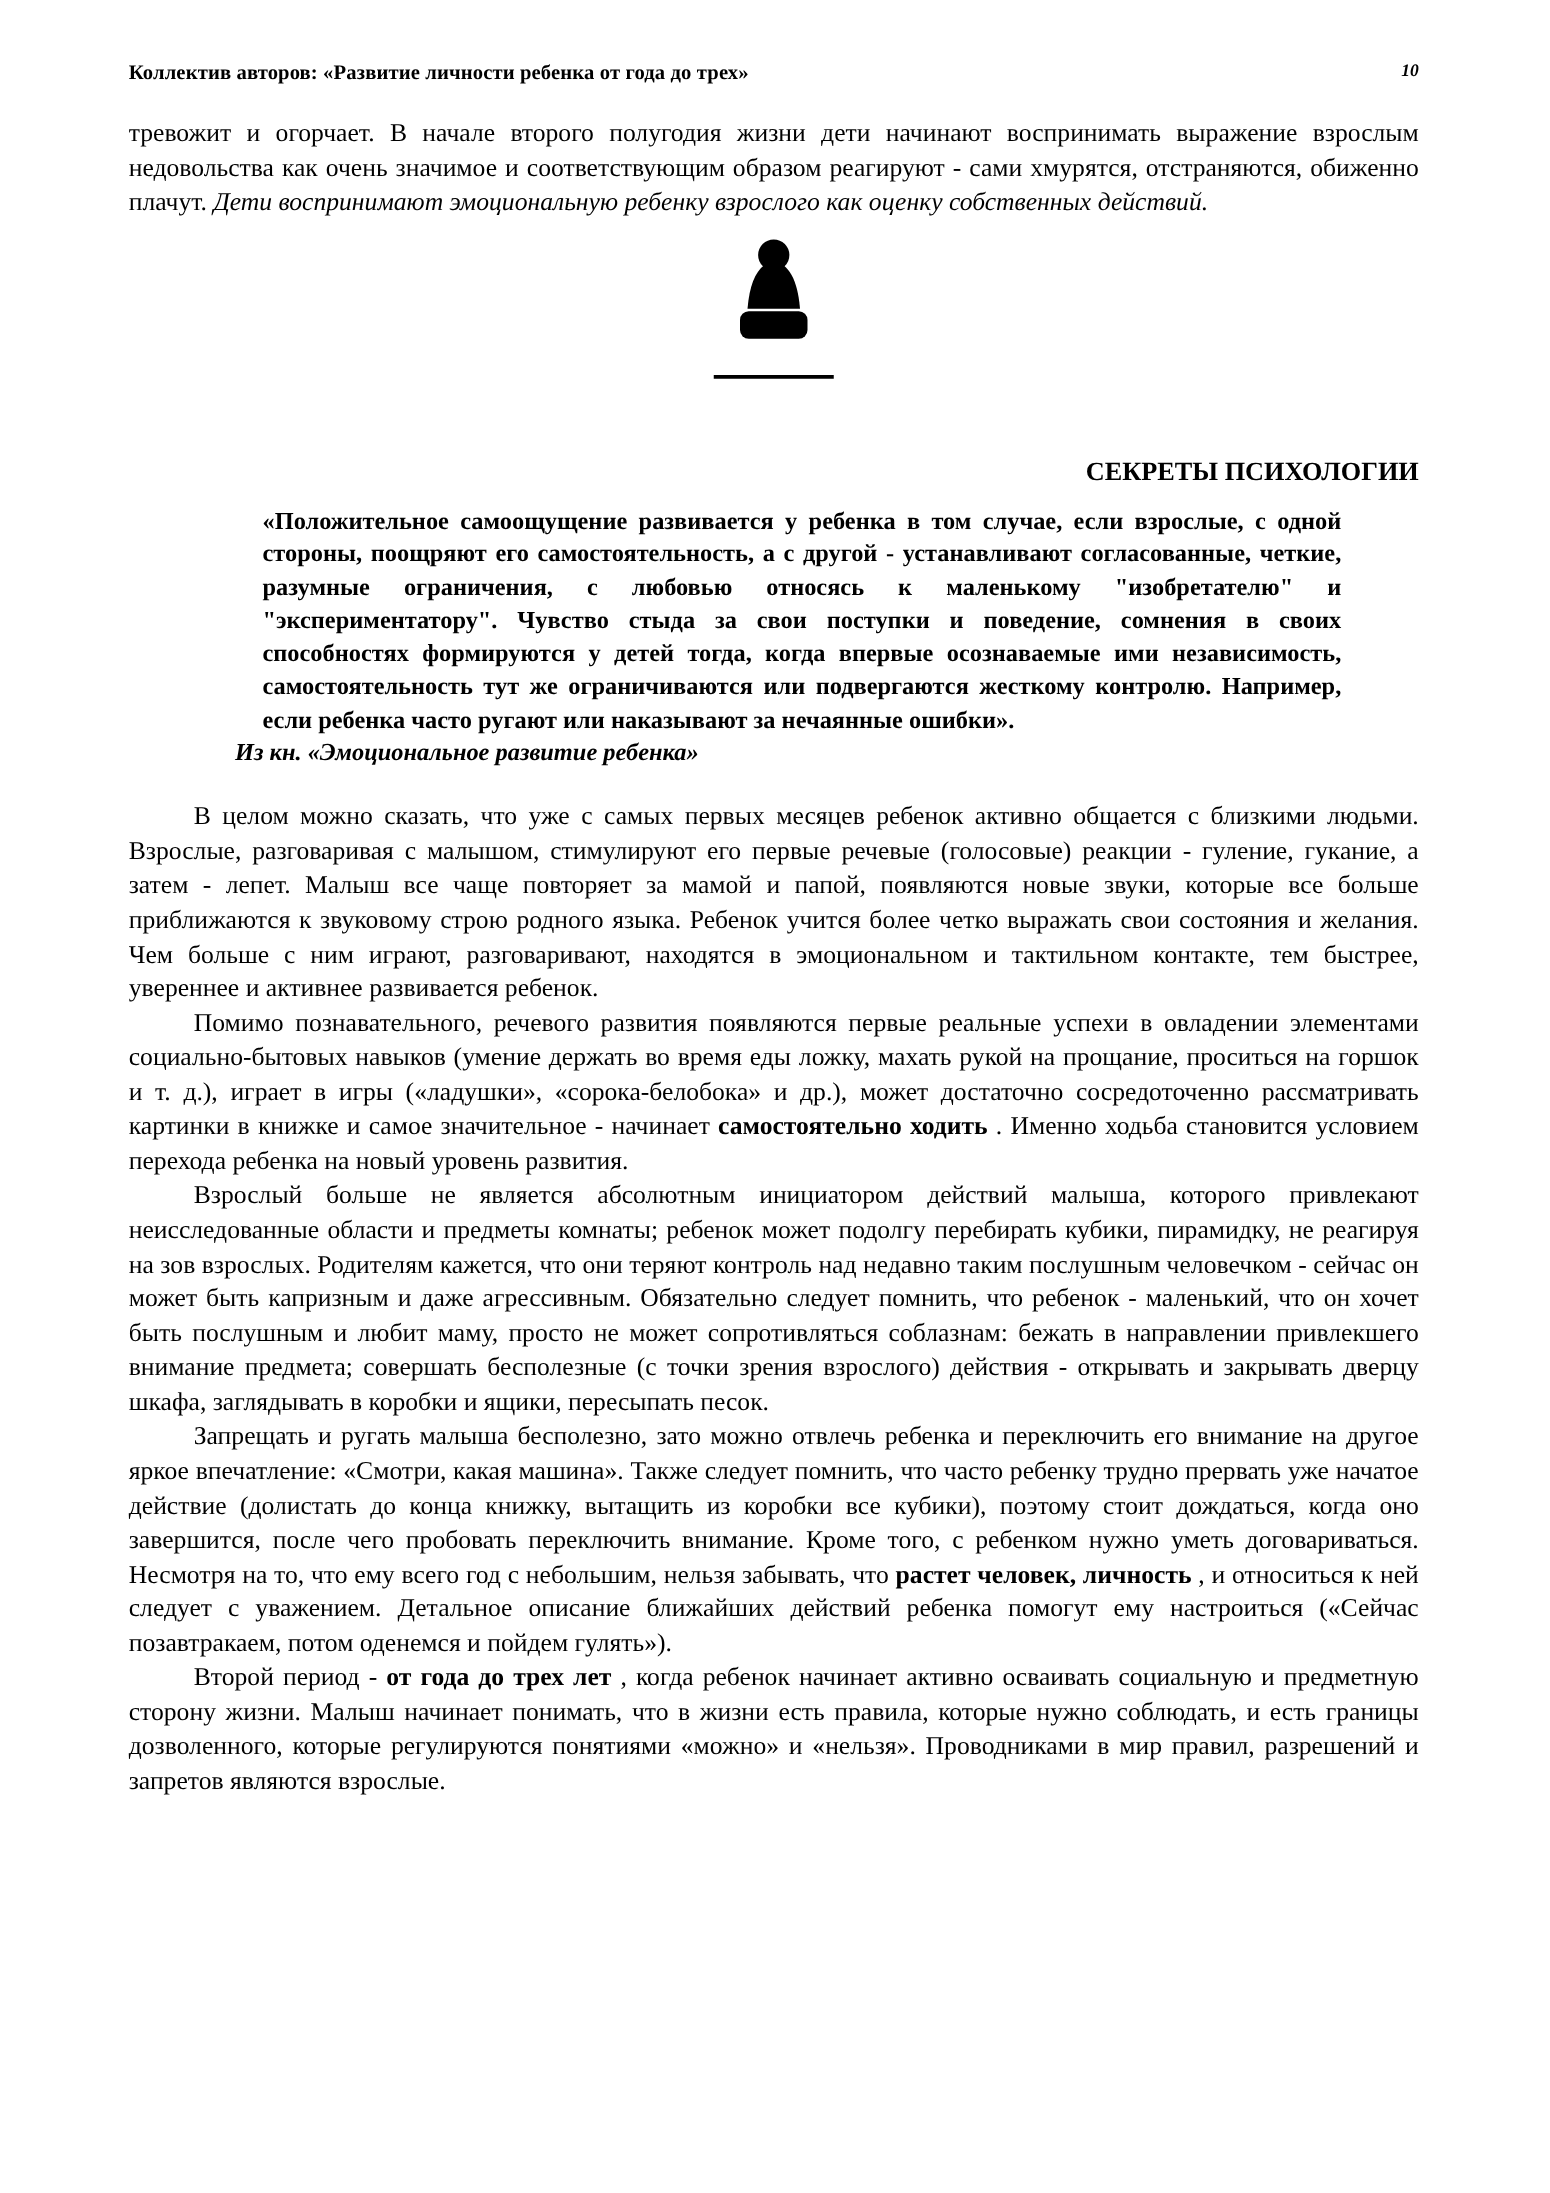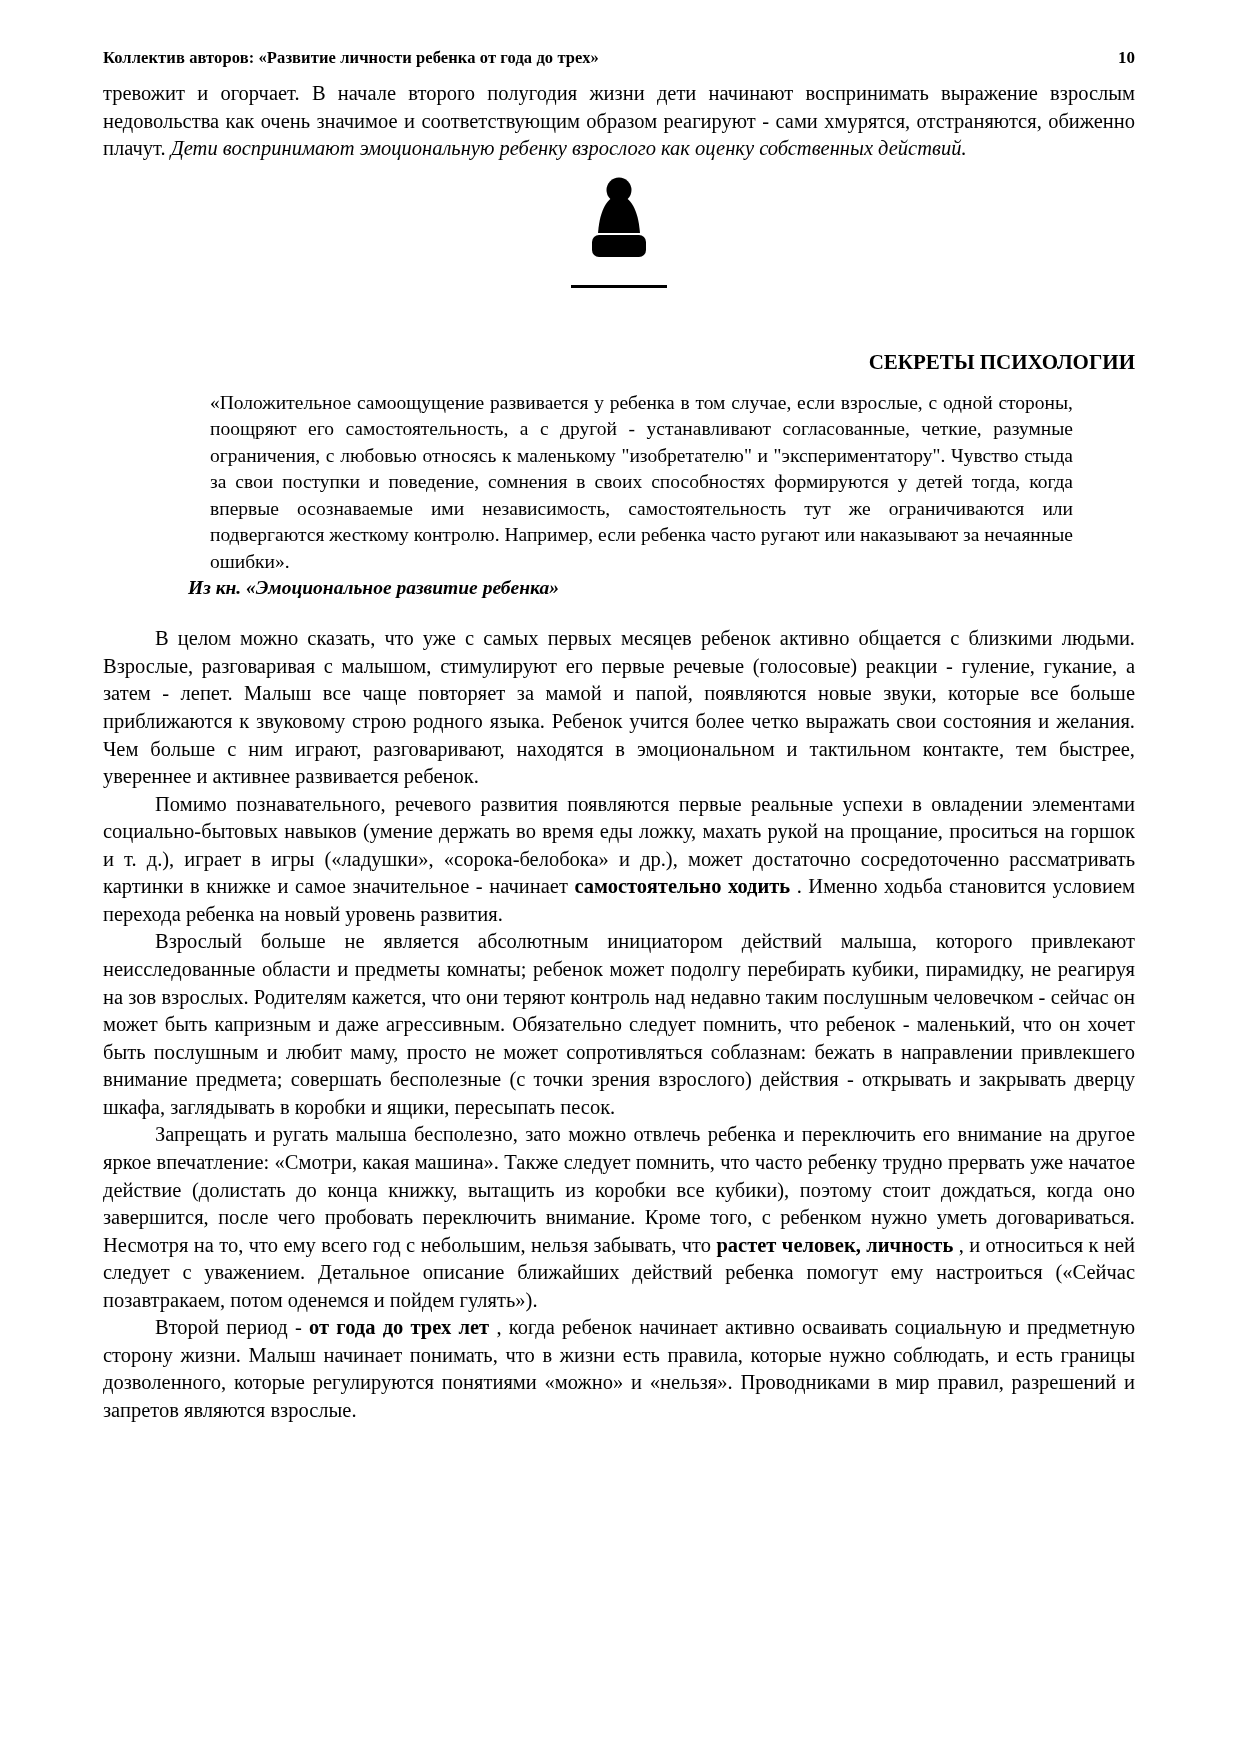--- a/index.html
+++ b/index.html
@@ -13,24 +13,24 @@
     padding: 48px 105px 0 103px;
     overflow: hidden;
     position: relative;
   }
   .header-row {
     display: flex;
     justify-content: space-between;
     align-items: center;
     font-weight: bold;
     font-size: 16.5px;
-    margin-bottom: 12px;
+    margin-bottom: 26px;
   }
   .header-title { letter-spacing: 0.1px; }
-  .page-number { font-size: 17px; }
+  .page-number { font-size: 14px; font-style: italic; }
 
   .para {
     font-size: 20.5px;
     line-height: 1.345;
     text-align: justify;
     margin: 0;
   }
   .para.indent { text-indent: 52px; }
   .run-normal { font-style: normal; font-weight: normal; }
   .run-italic { font-style: italic; }
@@ -49,21 +49,21 @@
     margin: 10px auto 0 auto;
   }
 
   .secrets-heading {
     text-align: right;
     font-weight: bold;
     font-size: 21px;
     margin: 62px 0 6px 0;
   }
   .secrets-quote {
-    font-weight: normal;
+    font-weight: bold;
     font-size: 19.5px;
     line-height: 1.36;
     text-align: justify;
     margin: 15px 62px 0 107px;
   }
   .secrets-attribution {
     font-weight: bold;
     font-style: italic;
     font-size: 19.5px;
     margin: 2px 0 0 85px;

